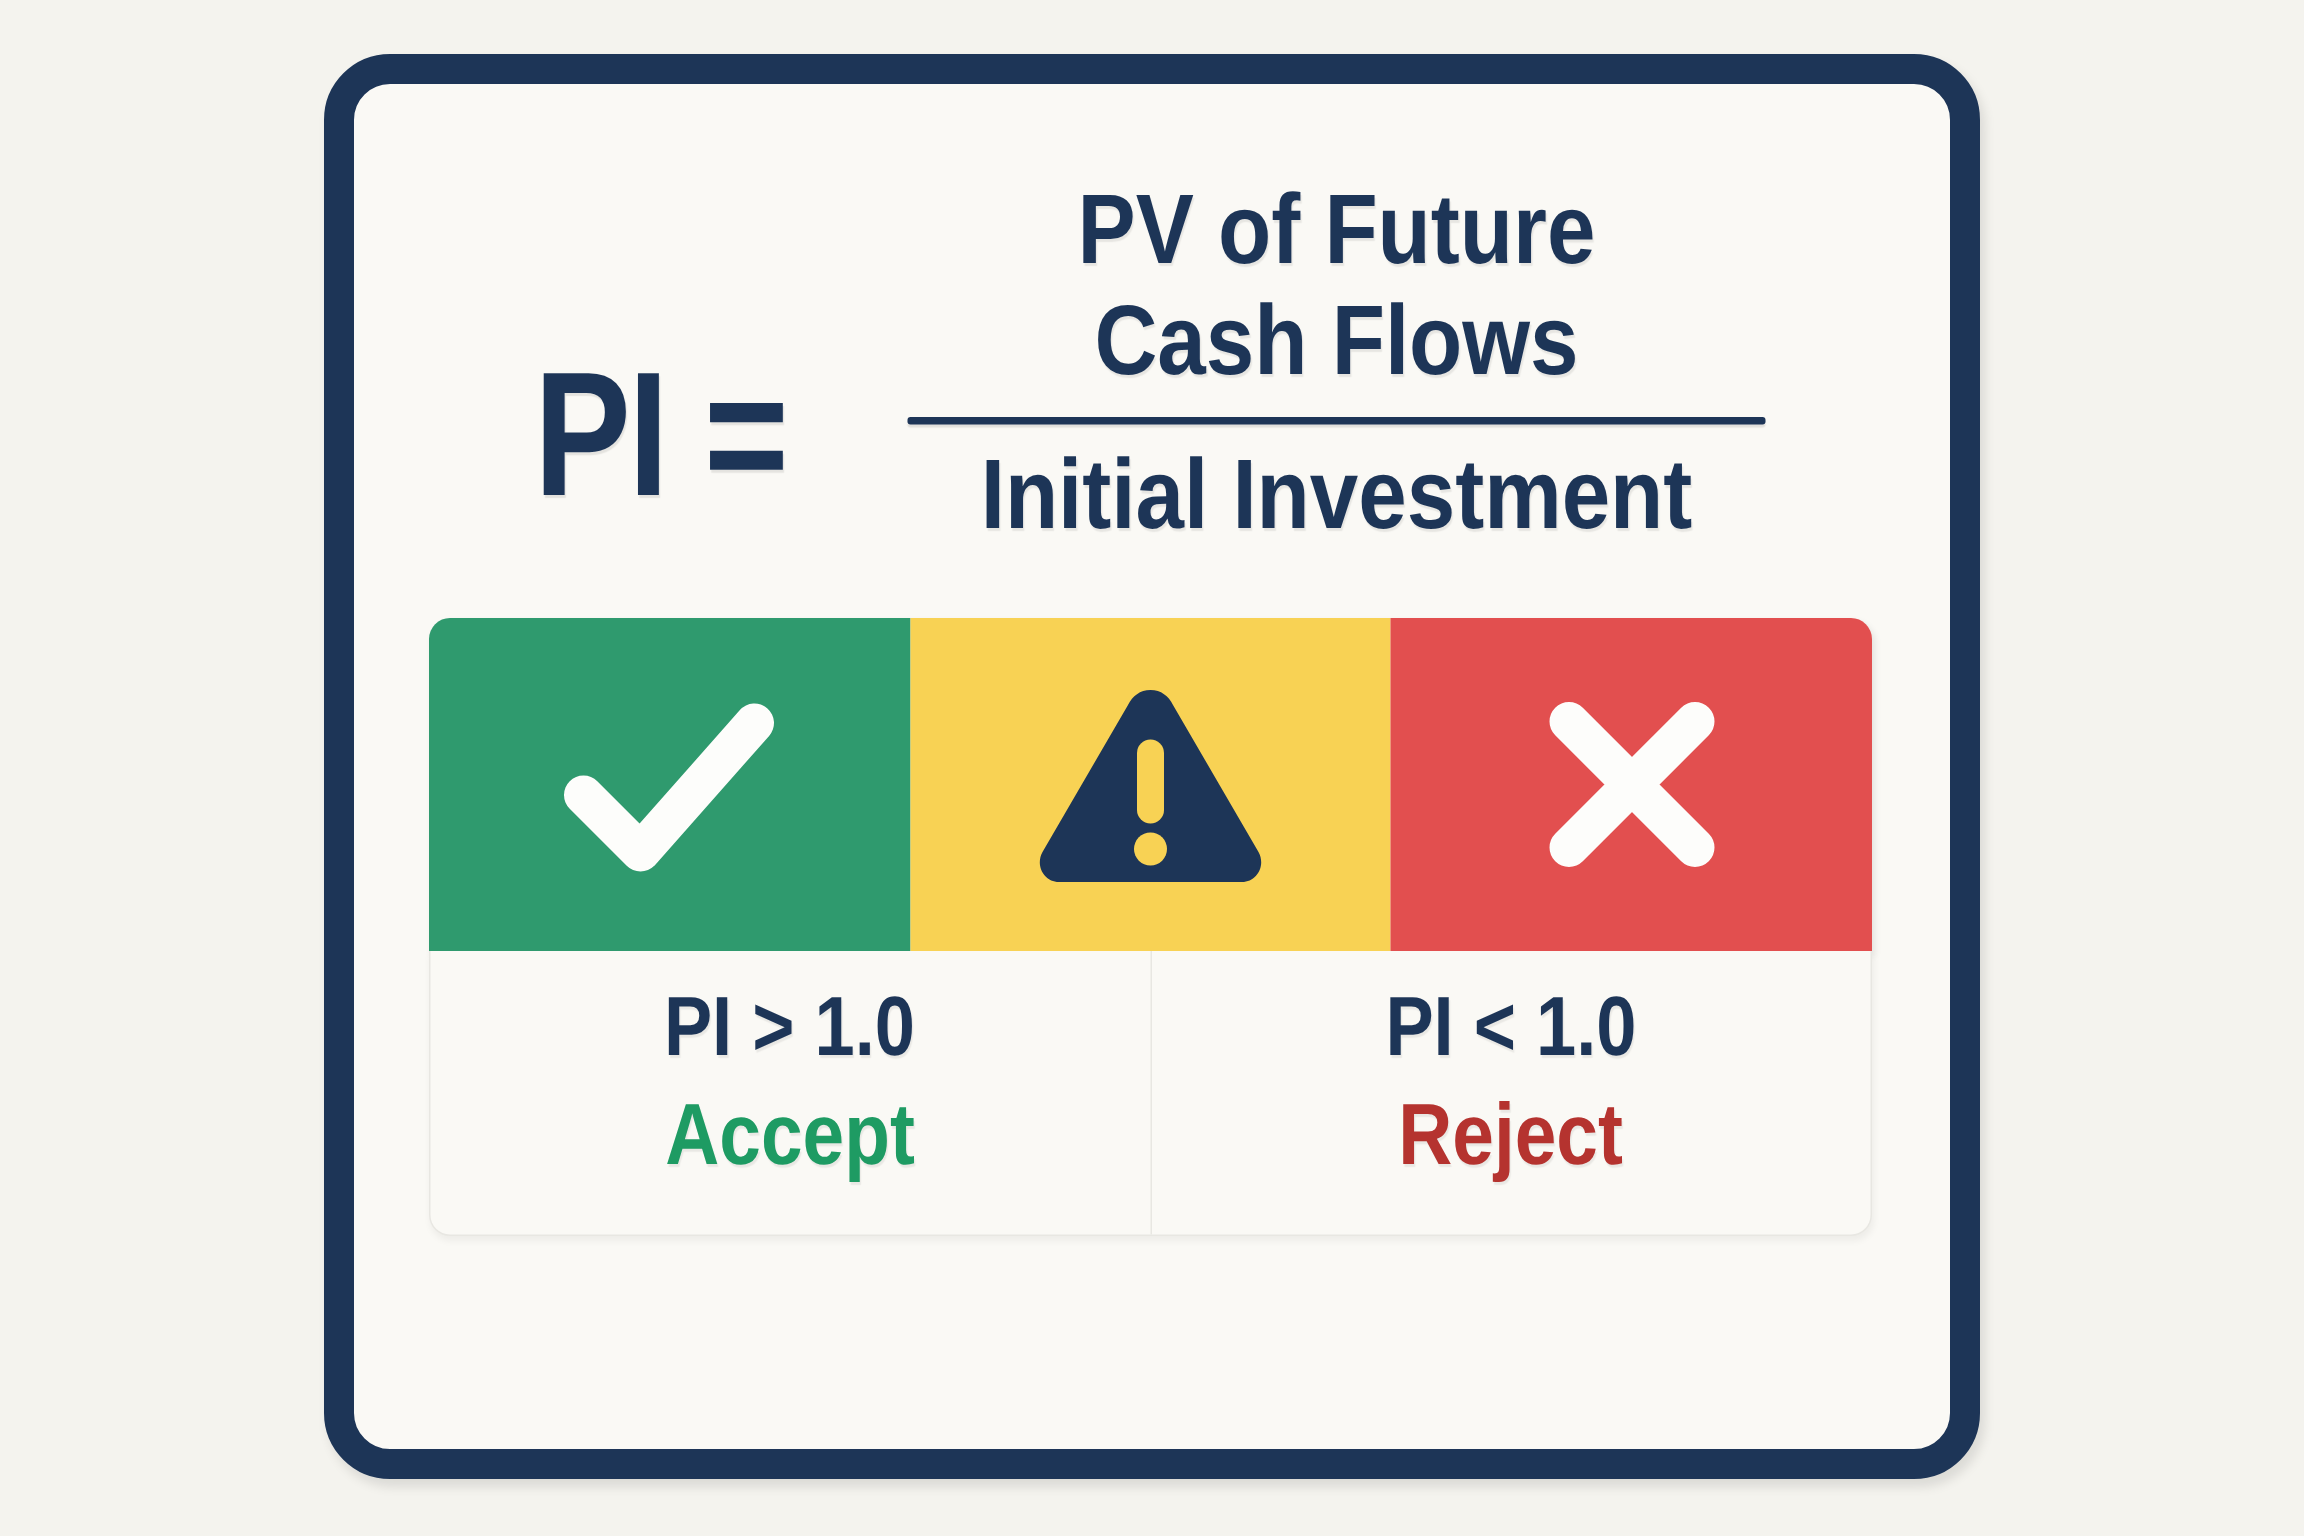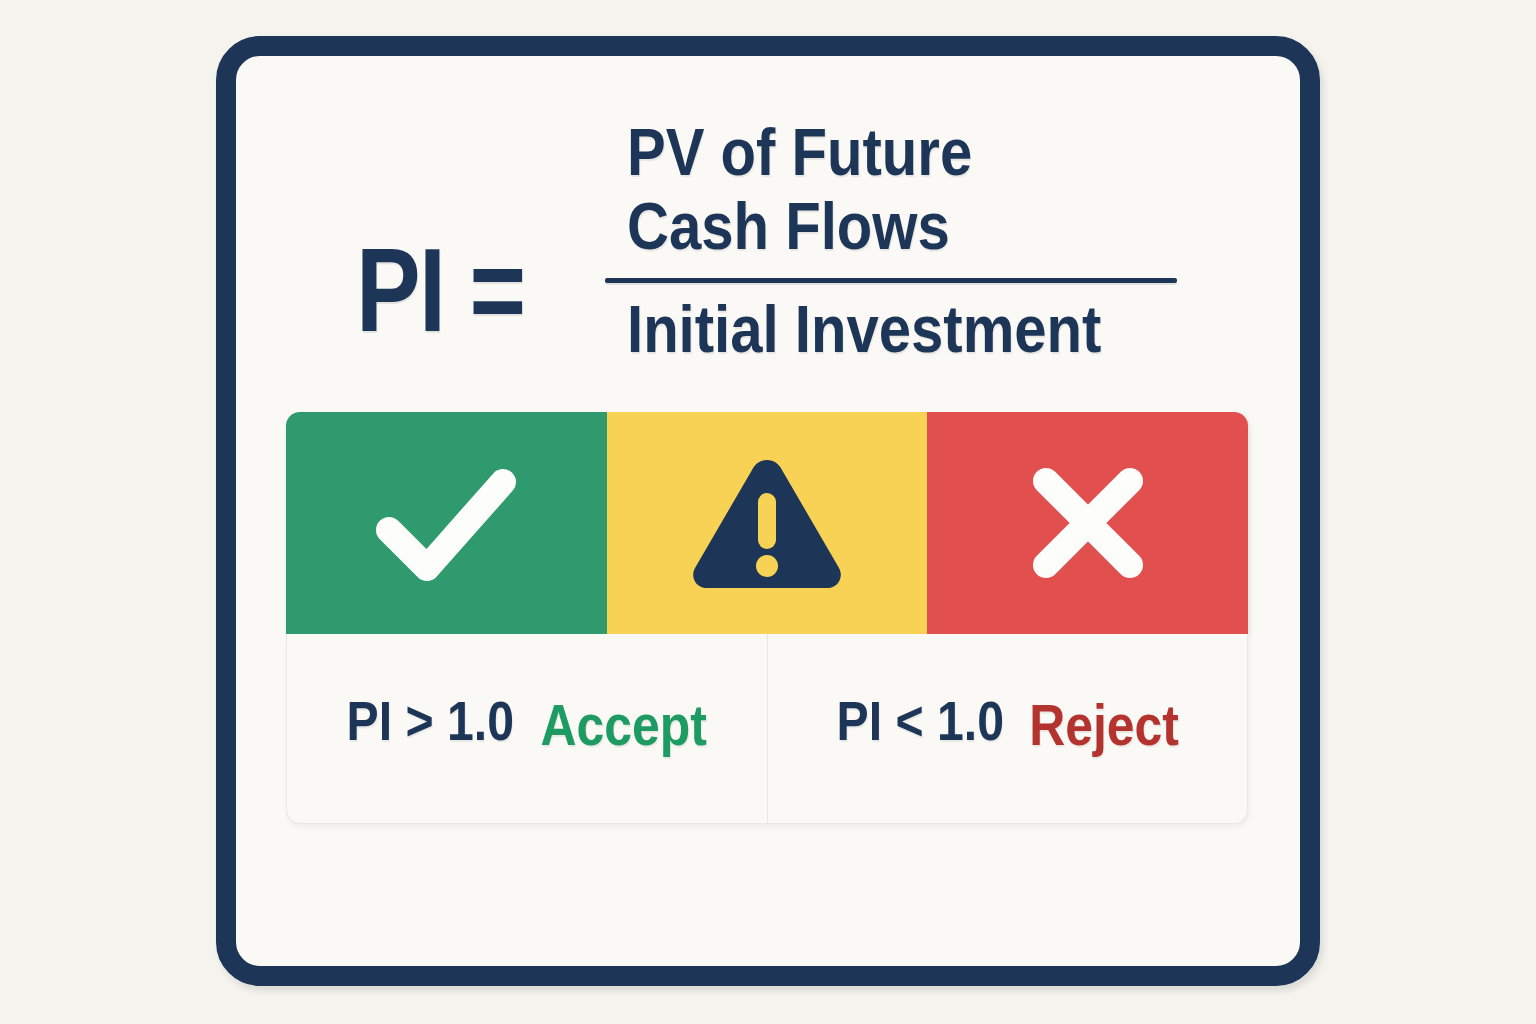--- a/index.html
+++ b/index.html
@@ -58,21 +58,21 @@
     transform-origin: left center;
     white-space: nowrap;
     text-shadow: 1px 2px 1px rgba(0,0,0,0.09);
   }
 
   .fraction {
     position: absolute;
     left: 355px;
     top: 0px;
     width: 600px;
-    text-align: left;
+    text-align: center;
   }
 
   .numerator {
     font-size: 66px;
     font-weight: 700;
     color: #1d3557;
     line-height: 1.12;
     font-family: "Liberation Sans Narrow", "Liberation Sans", sans-serif;
     transform: scaleX(0.88);
     text-shadow: 1px 2px 1px rgba(0,0,0,0.08);
@@ -128,21 +128,21 @@
     border: 1px solid #e8e7e2;
     border-top: none;
     border-radius: 0 0 14px 14px;
     box-sizing: border-box;
     box-shadow: 1px 3px 5px rgba(0,0,0,0.05);
   }
 
   .label-cell {
     flex: 1 1 0;
     display: flex;
-    flex-direction: row;
+    flex-direction: column;
     align-items: center;
     justify-content: center;
     border-right: 1px solid #e8e7e2;
     padding-bottom: 14px;
   }
   .label-cell:last-child { border-right: none; }
 
   .cond {
     font-size: 56px;
     font-weight: 700;

